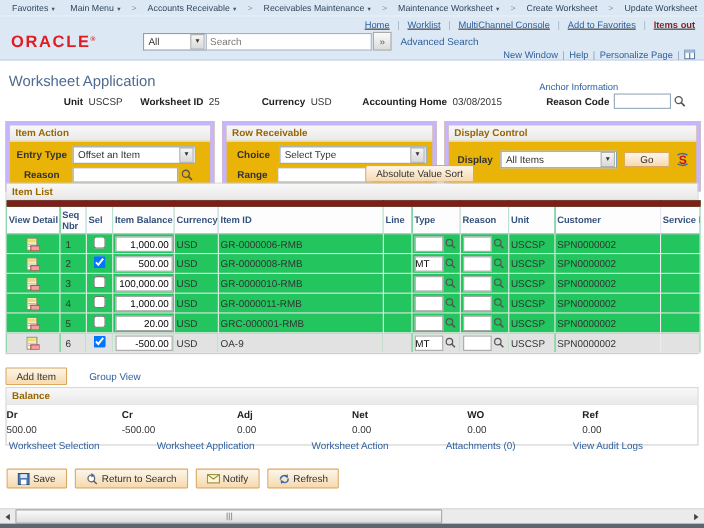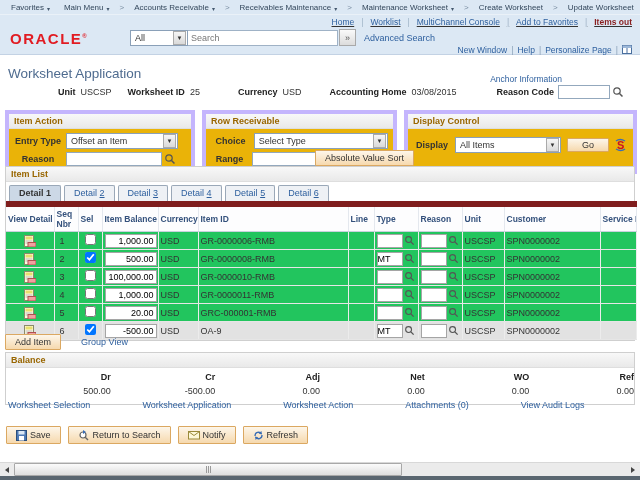--- a/index.html
+++ b/index.html
@@ -42,42 +42,42 @@
   .textinput { border:1px solid #93a8bd; background:#fff; height:14px; font-size:9px; font-family:"Liberation Sans",sans-serif; padding:0 2px; }
 
   
   .gbrow { position:absolute; top:98px; left:5px; display:flex; gap:7px; }
   .groupbox { border:4px solid #c4b5fd; background:#eab308;margin-top:12px; }
   .gb-head { background:linear-gradient(#f8f8f8,#e9e9e9); border-bottom:1px solid #dedede; color:#996600; font-weight:bold; padding:2px 5px; }
   .gb-body { padding:4px 5px; }
   .frow { display:flex; align-items:center; margin-bottom:3px; }
   .flab { font-weight:bold; text-align:center; margin-right:4px; }
   .deskbtn { display:inline-flex; align-items:center; gap:3px; background:linear-gradient(#fdf6ea,#f6d9ae); border:1px solid #dba861; padding:2px 9px; font-size:9px; color:#333; cursor:pointer; font-family:"Liberation Sans",sans-serif; border-radius:1px; white-space:nowrap; }
-  .avs { position:absolute; top:150px; left:315px;text-align:right; }
+  .avs { position:absolute; top:150px; left:332px;text-align:right; }
 
   
   .itemlist { position:absolute; top:166px; left:5px; width:630px; border:1px solid #cfcfcf; }
   .tabsrow { padding:3px 3px 0 3px; background:#fff; display:flex; }
   .tab { border:1px solid #9aa8b8; border-bottom:none; padding:2px 9px 3px 9px; margin-right:3px; background:#eef1f5; color:#2d5f9e; border-radius:2px 2px 0 0; cursor:pointer; white-space:nowrap; }
   .tab.active { background:#ccd8e6; color:#333; font-weight:bold; }
   table.grid { border-collapse:collapse; width:630px; table-layout:fixed; background:#22c55e; border-top:6px solid #7f1d1d; }
   table.grid th { color:#34517c; font-weight:bold; font-size:8.5px; text-align:left; padding:2px 2px; border-right:1px solid #e4e8ee; border-bottom:1px solid #c9d2dd; background:#fdfdfe; overflow:hidden; white-space:nowrap; vertical-align:middle; line-height:10px; }
   table.grid th.wrap { white-space:normal; }
   table.grid td { padding:1px 2px; border-right:1px solid #ececec; border-bottom:1px solid #e6e6e6; height:18px; overflow:hidden; white-space:nowrap; vertical-align:middle; }
   tr.hl td { background:#e2e2e2; }
   .cellinput { border:1px solid #a5a5a5; background:#fff; height:14px; font-size:9px; font-family:"Liberation Sans",sans-serif; }
   .balin { width:52px; text-align:right; padding-right:2px; }
   .lkin { width:26px; }
   .lkcell { display:flex; align-items:center; gap:1px; }
   .belowgrid { position:absolute; top:334px; left:5px; display:flex; align-items:center; gap:20px; }
 
   
   .balancebox { position:absolute; top:352px; left:5px; width:630px; border:1px solid #cfcfcf; }
   .balgrid { display:flex; padding:4px 0 8px 0; }
-  .balcol { flex:1; text-align:right; }
+  .balcol { flex:1; text-align:left; }
   .balcol .bl { font-weight:bold; color:#222; margin-bottom:4px; }
 
   
   .flinks { position:absolute; top:400px; left:8px; display:flex; }
   .flinks .fl { margin-right:52px; white-space:nowrap; }
   .toolbar { position:absolute; top:426px; left:6px; display:flex; gap:7px; }
 
   
   .hscroll { position:absolute; left:0; bottom:4px; width:640px; height:14px; background:#ebebeb; border-top:1px solid #d8d8d8; }
   .sb-arrow { position:absolute; top:1px; width:12px; height:12px; display:flex; align-items:center; justify-content:center; }
@@ -245,28 +245,20 @@
           </svg>
       </div>
     </div>
   </div>
 </div>
 
 <button class="deskbtn avs">Absolute Value Sort</button>
 
 <div class="itemlist">
   <div class="gb-head">Item List</div>
-  <div class="tabsrow" id="tabsrow">
-      <span class="tab active">Detail 1</span>
-      <span class="tab">Detail <u>2</u></span>
-      <span class="tab">Detail <u>3</u></span>
-      <span class="tab">Detail <u>4</u></span>
-      <span class="tab">Detail <u>5</u></span>
-      <span class="tab">Detail <u>6</u></span>
-    </div>
   <table class="grid">
     <colgroup id="cols">
         <col style="width:48px">
         <col style="width:24px">
         <col style="width:24px">
         <col style="width:56px">
         <col style="width:40px">
         <col style="width:150px">
         <col style="width:26px">
         <col style="width:44px">

